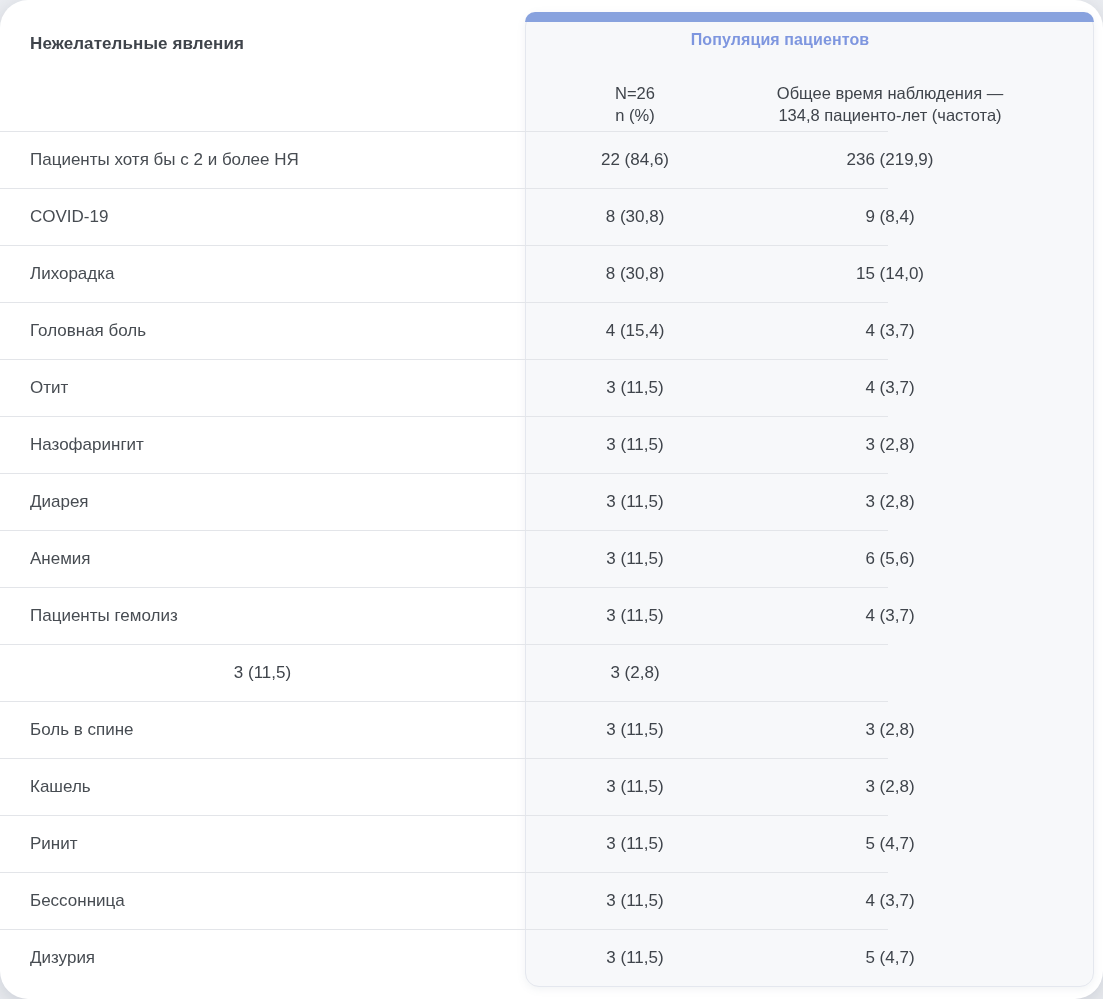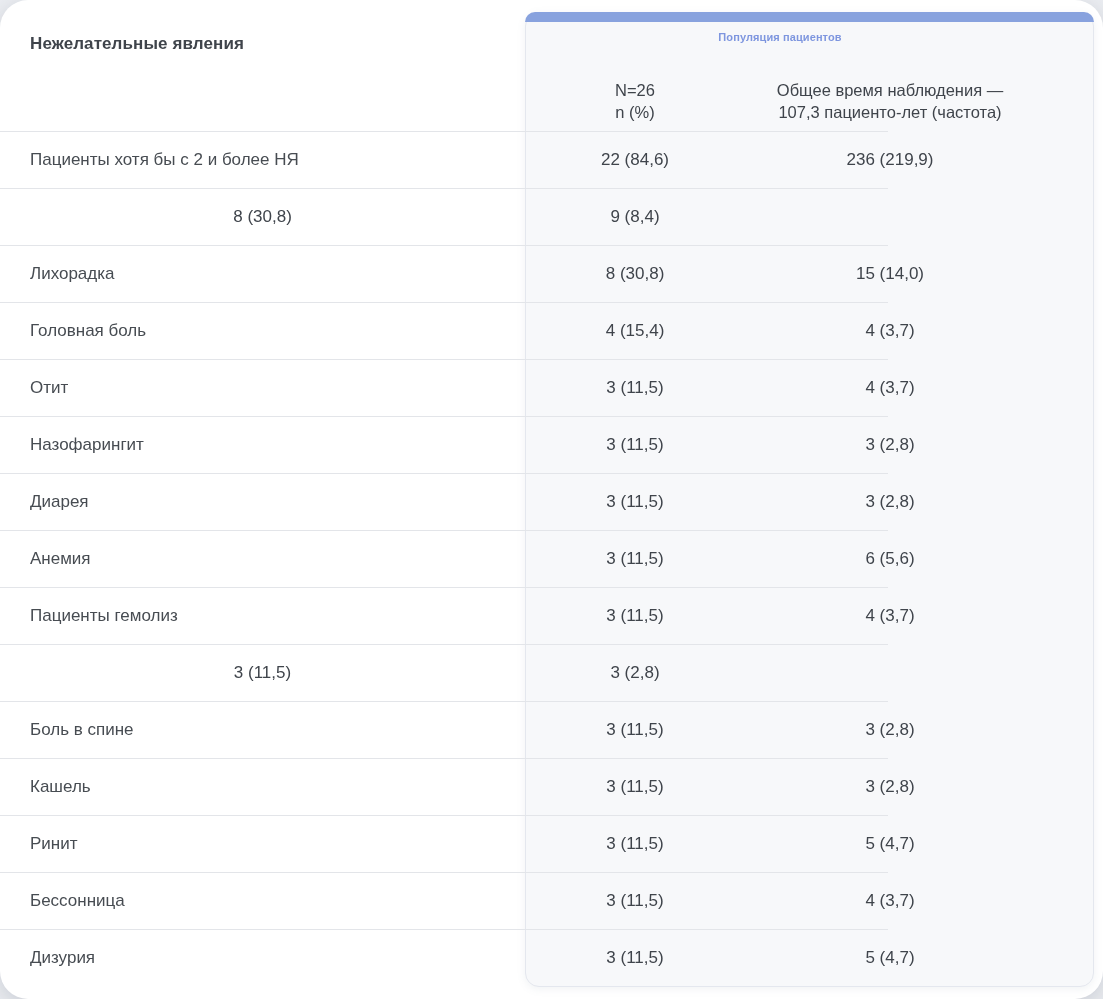--- a/index.html
+++ b/index.html
@@ -65,21 +65,21 @@
     font-size:17px;
     font-weight:700;
     color:var(--heading);
     letter-spacing:.1px;
   }
   .h-title{
     grid-row:1;
     grid-column:2 / 4;
     margin-top:31px;
     text-align:center;
-    font-size:11px;
+    font-size:16px;
     font-weight:600;
     color:var(--accent-text);
     letter-spacing:.1px;
   }
   .h-sub{
     margin-top:28px;
     text-align:center;
     font-size:16.5px;
     font-weight:500;
     color:var(--heading);
@@ -122,33 +122,34 @@
 
     <div class="header-row">
       <div class="h-label">Нежелательные явления</div>
       <div class="h-title">Популяция пациентов</div>
       <div class="h-sub h-sub1">
         <div>N=26</div>
         <div>n (%)</div>
       </div>
       <div class="h-sub h-sub2">
         <div>Общее время наблюдения —</div>
-        <div>107,3 пациенто-лет (частота)</div>
+        <div>134,8 пациенто-лет (частота)</div>
       </div>
     </div>
 
     <div>
   <div class="row">
     <div class="cell label">Пациенты хотя бы с 2 и более НЯ</div>
     <div class="cell num">22 (84,6)</div>
     <div class="cell num">236 (219,9)</div>
     <div class="cell"></div>
   </div>
 
   <div class="row">
+    <div class="cell label">COVID-19</div>
     <div class="cell num">8 (30,8)</div>
     <div class="cell num">9 (8,4)</div>
     <div class="cell"></div>
   </div>
 
   <div class="row">
     <div class="cell label">Лихорадка</div>
     <div class="cell num">8 (30,8)</div>
     <div class="cell num">15 (14,0)</div>
     <div class="cell"></div>

